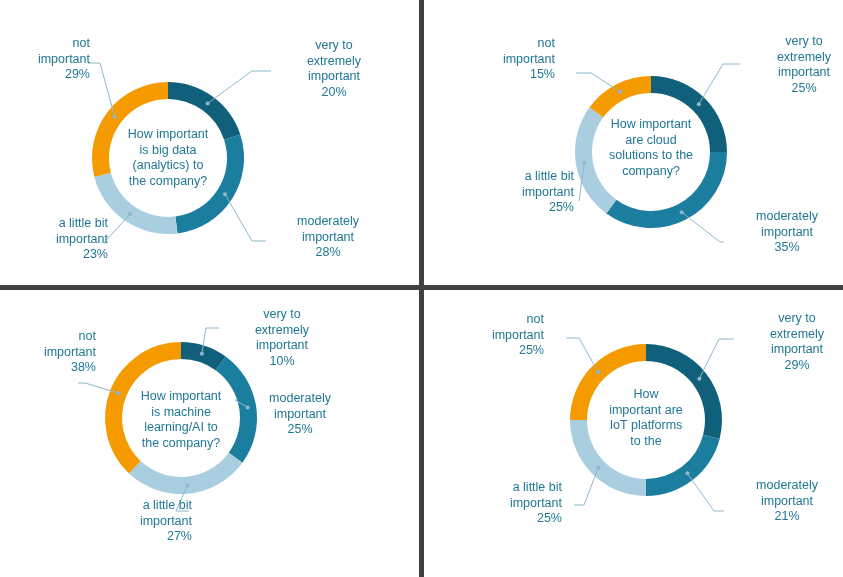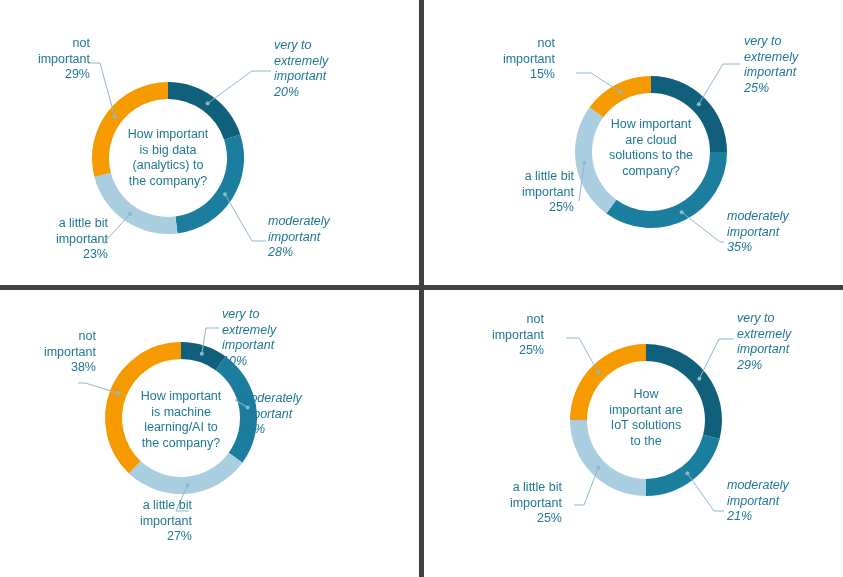--- a/index.html
+++ b/index.html
@@ -61,21 +61,21 @@
   .callout {
     position: absolute;
     color: #1F7795;
     font-size: 12.5px;
     line-height: 15.5px;
     font-family: "Liberation Sans", sans-serif;
     white-space: pre;
     pointer-events: auto;
   }
   .callout.align-right { text-align: right; }
-  .callout.align-left  { text-align: left; font-style: italic;  }
+  .callout.align-left  { text-align: center;  }
 
   .center-title {
     position: absolute;
     color: #1F7795;
     font-size: 12.5px;
     line-height: 15.5px;
     text-align: center;
     white-space: pre;
     font-family: "Liberation Sans", sans-serif;
     transform: translate(-50%, -50%);
@@ -199,21 +199,21 @@
         <circle cx="275.3354633353591" cy="88.62877387842408" r="2" fill="#8FB8CC"></circle>
         <path d="M 263.37122612157594 183.3354633353591 L 290 221 L 300 221" stroke="#8FB8CC" stroke-width="1" fill="none"></path>
         <circle cx="263.37122612157594" cy="183.3354633353591" r="2" fill="#8FB8CC"></circle>
         <path d="M 174.27029226990805 177.72970773009195 L 160 215 L 150 215" stroke="#8FB8CC" stroke-width="1" fill="none"></path>
         <circle cx="174.27029226990805" cy="177.72970773009195" r="2" fill="#8FB8CC"></circle>
         <path d="M 174.27029226990803 82.27029226990805 L 155 48 L 142 48" stroke="#8FB8CC" stroke-width="1" fill="none"></path>
         <circle cx="174.27029226990803" cy="82.27029226990805" r="2" fill="#8FB8CC"></circle>
       </svg>
       <div class="center-title" style="left: 222px; top: 128px;">How
 important are
-IoT solutions
+IoT platforms
 to the</div>
       <div class="callout align-left" style="left: 313px; top: 21px; width: 120px;">very to
 extremely
 important
 29%</div>
       <div class="callout align-left" style="left: 303px; top: 188px; width: 120px;">moderately
 important
 21%</div>
       <div class="callout align-right" style="left: 18px; top: 190px; width: 120px;">a little bit
 important

